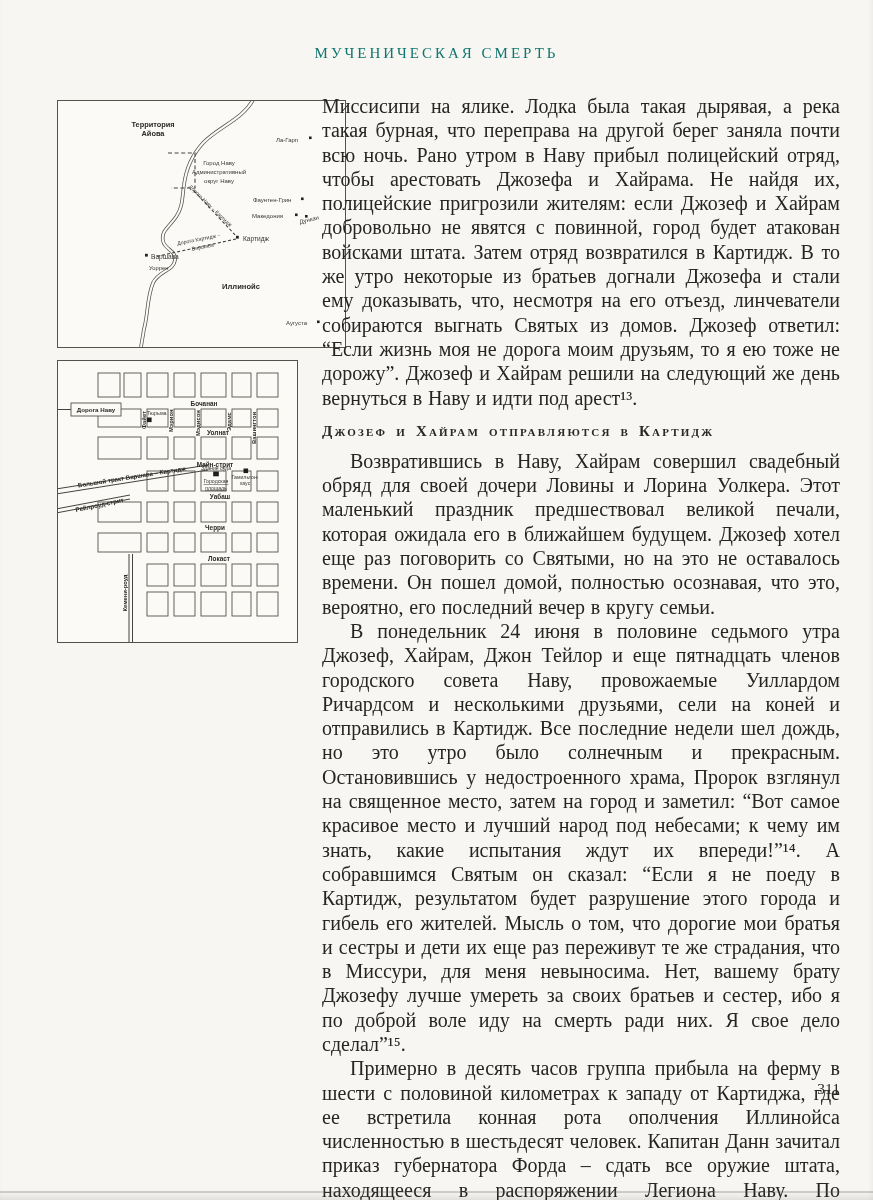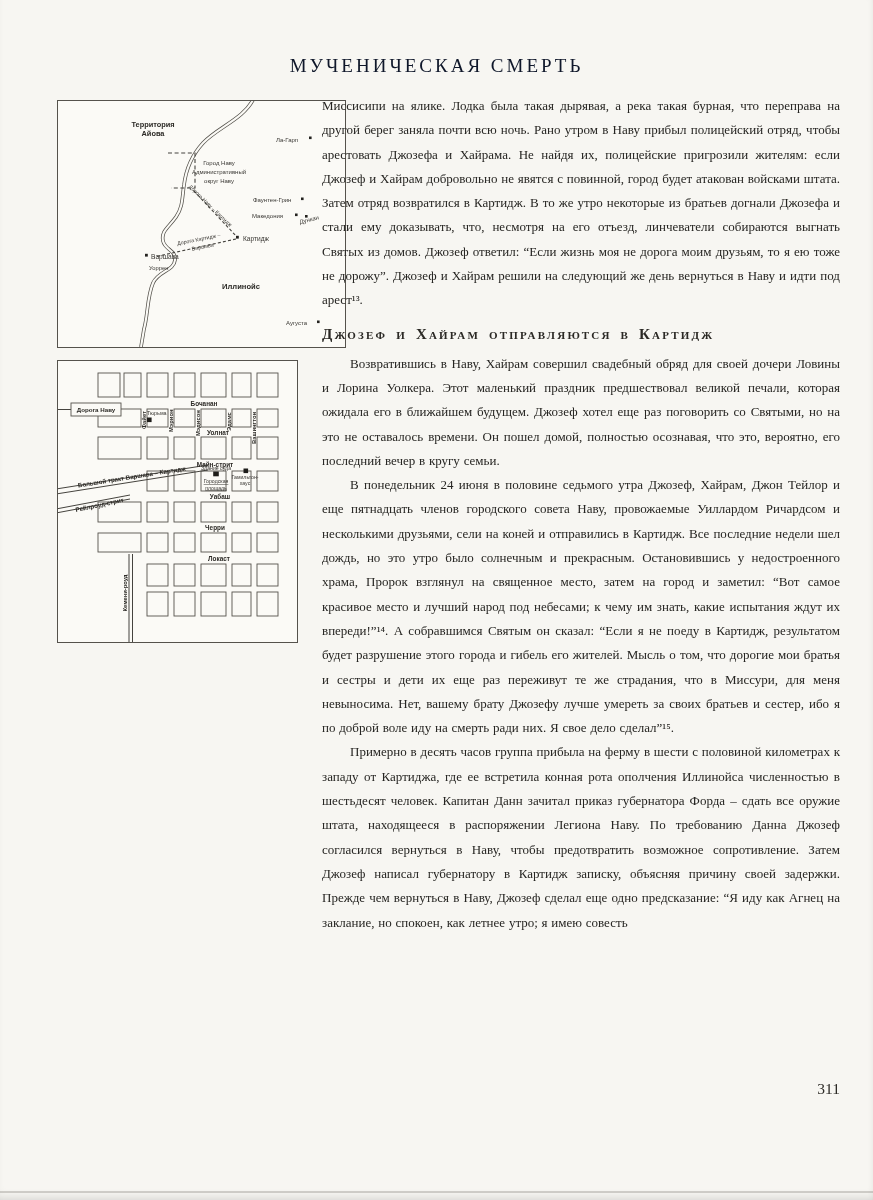--- a/index.html
+++ b/index.html
@@ -3,40 +3,40 @@
 <meta charset="utf-8">
 <style>
   html,body{margin:0;padding:0;background:#dedbd4;}
   .page{
     position:relative;width:873px;height:1200px;margin:0 auto;
     background:#f7f6f2;overflow:hidden;
     box-shadow:inset 0 -8px 12px -8px rgba(0,0,0,.18), inset -5px 0 10px -8px rgba(0,0,0,.10);
     font-family:"Liberation Serif","DejaVu Serif",serif;color:#262522;
   }
   .running-head{
-    position:absolute;top:55px;left:0;width:100%;text-align:center;
-    font-size:19px;letter-spacing:3px;color:#0f172a;
+    position:absolute;top:45px;left:0;width:100%;text-align:center;
+    font-size:15px;letter-spacing:3px;color:#0f766e;
   }
   .map-figure{
     position:absolute;left:57px;width:239px;background:#fbfaf6;
     border:1.4px solid #55524c;box-sizing:content-box;
   }
   #map-regional{top:100px;height:246px;}
   #map-town{top:360px;height:281px;}
   .map-figure svg{display:block;width:100%;height:100%;}
   .map-label{font-family:"Liberation Sans","DejaVu Sans",sans-serif;fill:#3a3834;}
   .map-label.bold{font-weight:bold;fill:#2c2a26;}
   .caption{
     position:absolute;left:60px;top:656px;width:250px;
     font-family:"Liberation Sans","DejaVu Sans",sans-serif;font-style:italic;
     font-size:12.8px;line-height:16.6px;color:#413f3b;text-indent:12px;
   }
   .body-col{position:absolute;left:322px;top:94px;width:518px;}
   .body-col p{
-    margin:0;text-align:justify;font-size:13px;line-height:24.3px;
+    margin:0;text-align:justify;font-size:20px;line-height:24.3px;
     hyphens:none;word-spacing:.04em;
   }
   .body-col p.indent{text-indent:28px;}
   .section-heading{
     margin:13px 0 9px 0;font-variant:small-caps;font-size:15px;
     letter-spacing:2.2px;word-spacing:3px;white-space:nowrap;color:#2b2925;
   }
   .page-number{
     position:absolute;left:322px;top:1048px;width:518px;text-align:right;
     font-size:15.5px;color:#2b2925;margin-top:32px;

